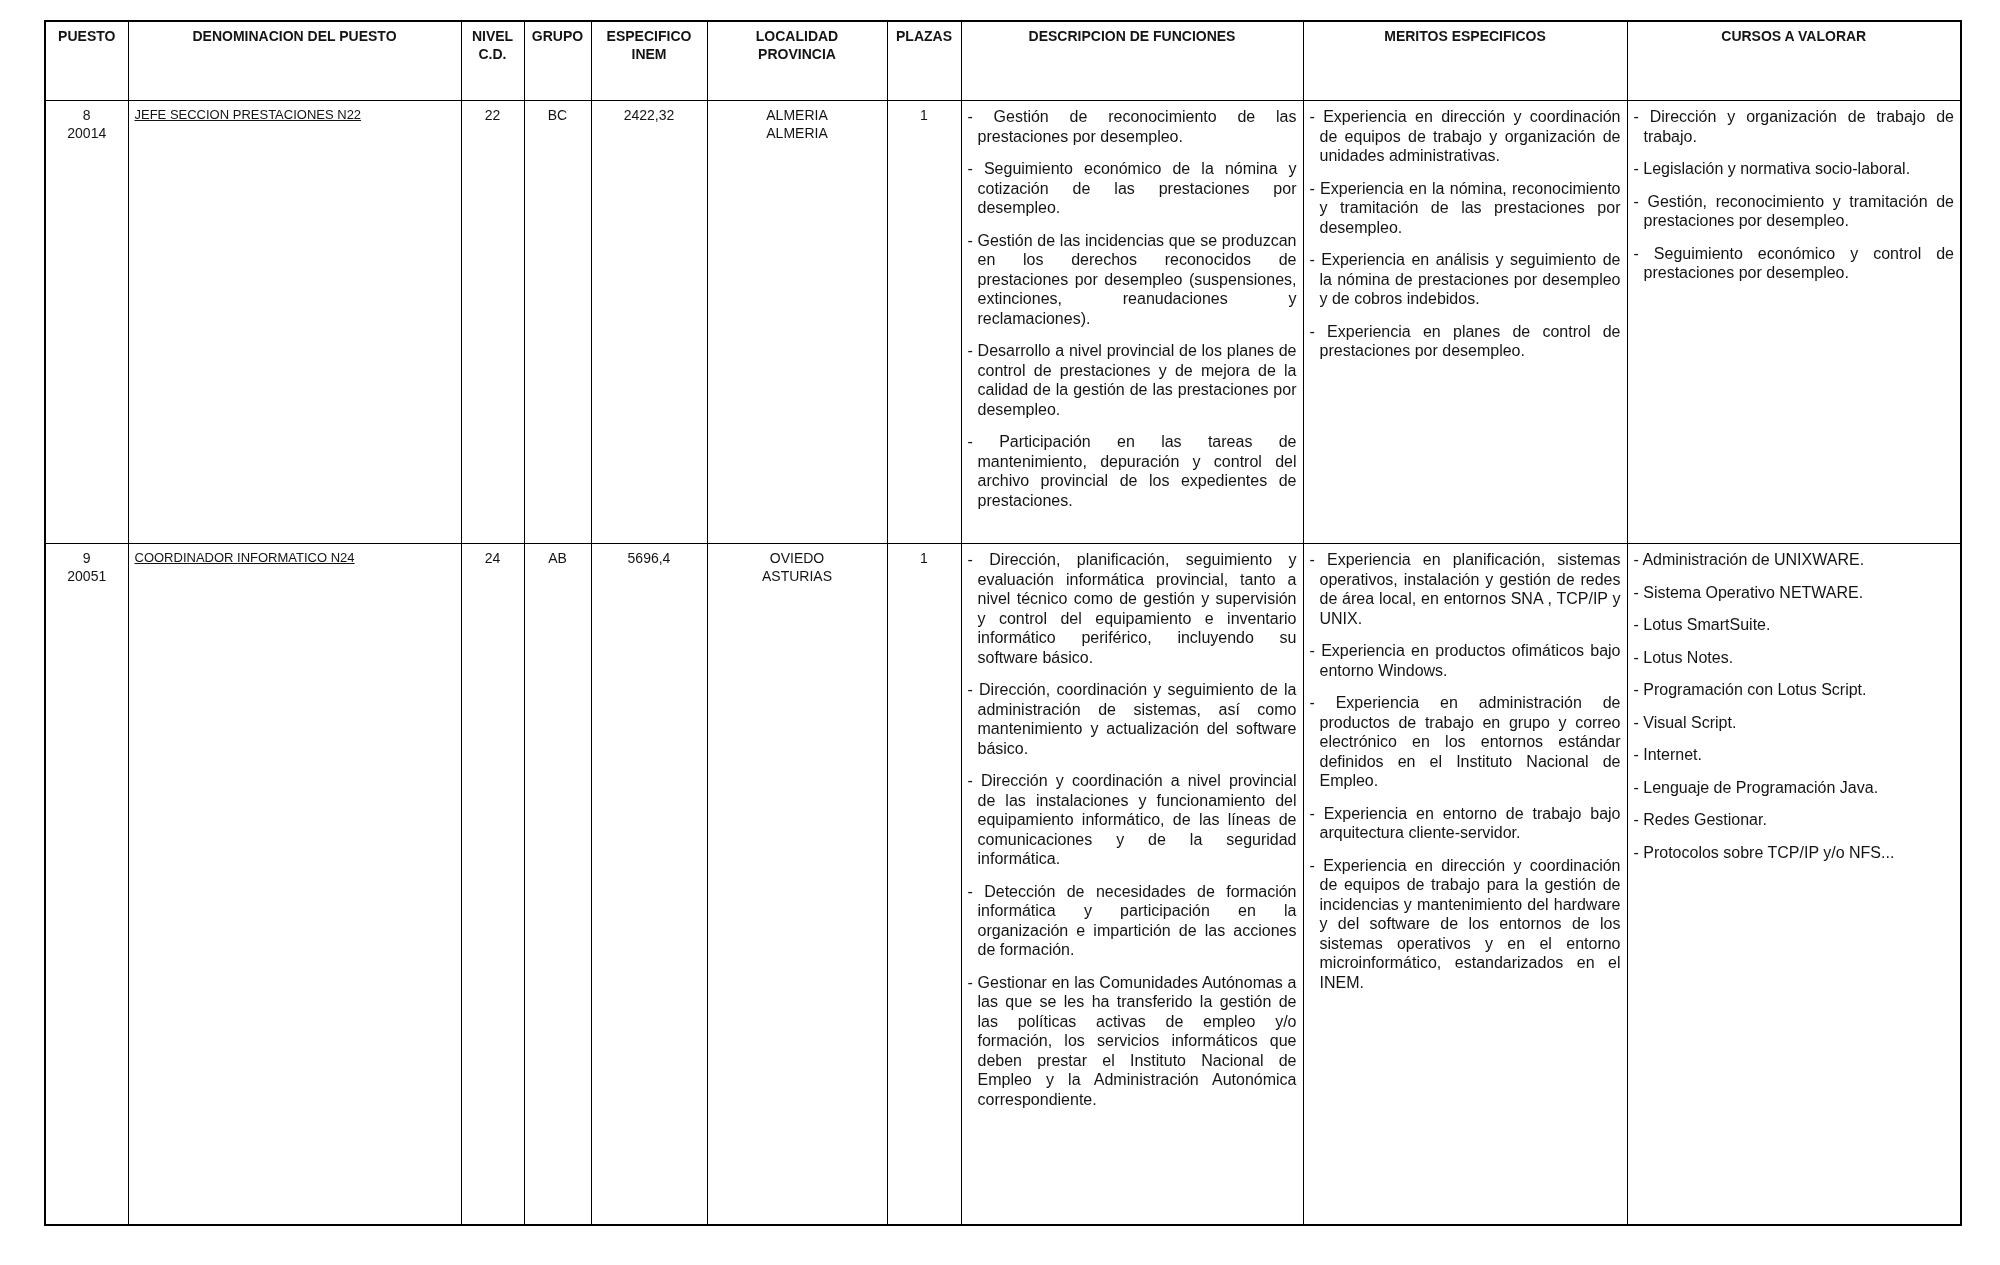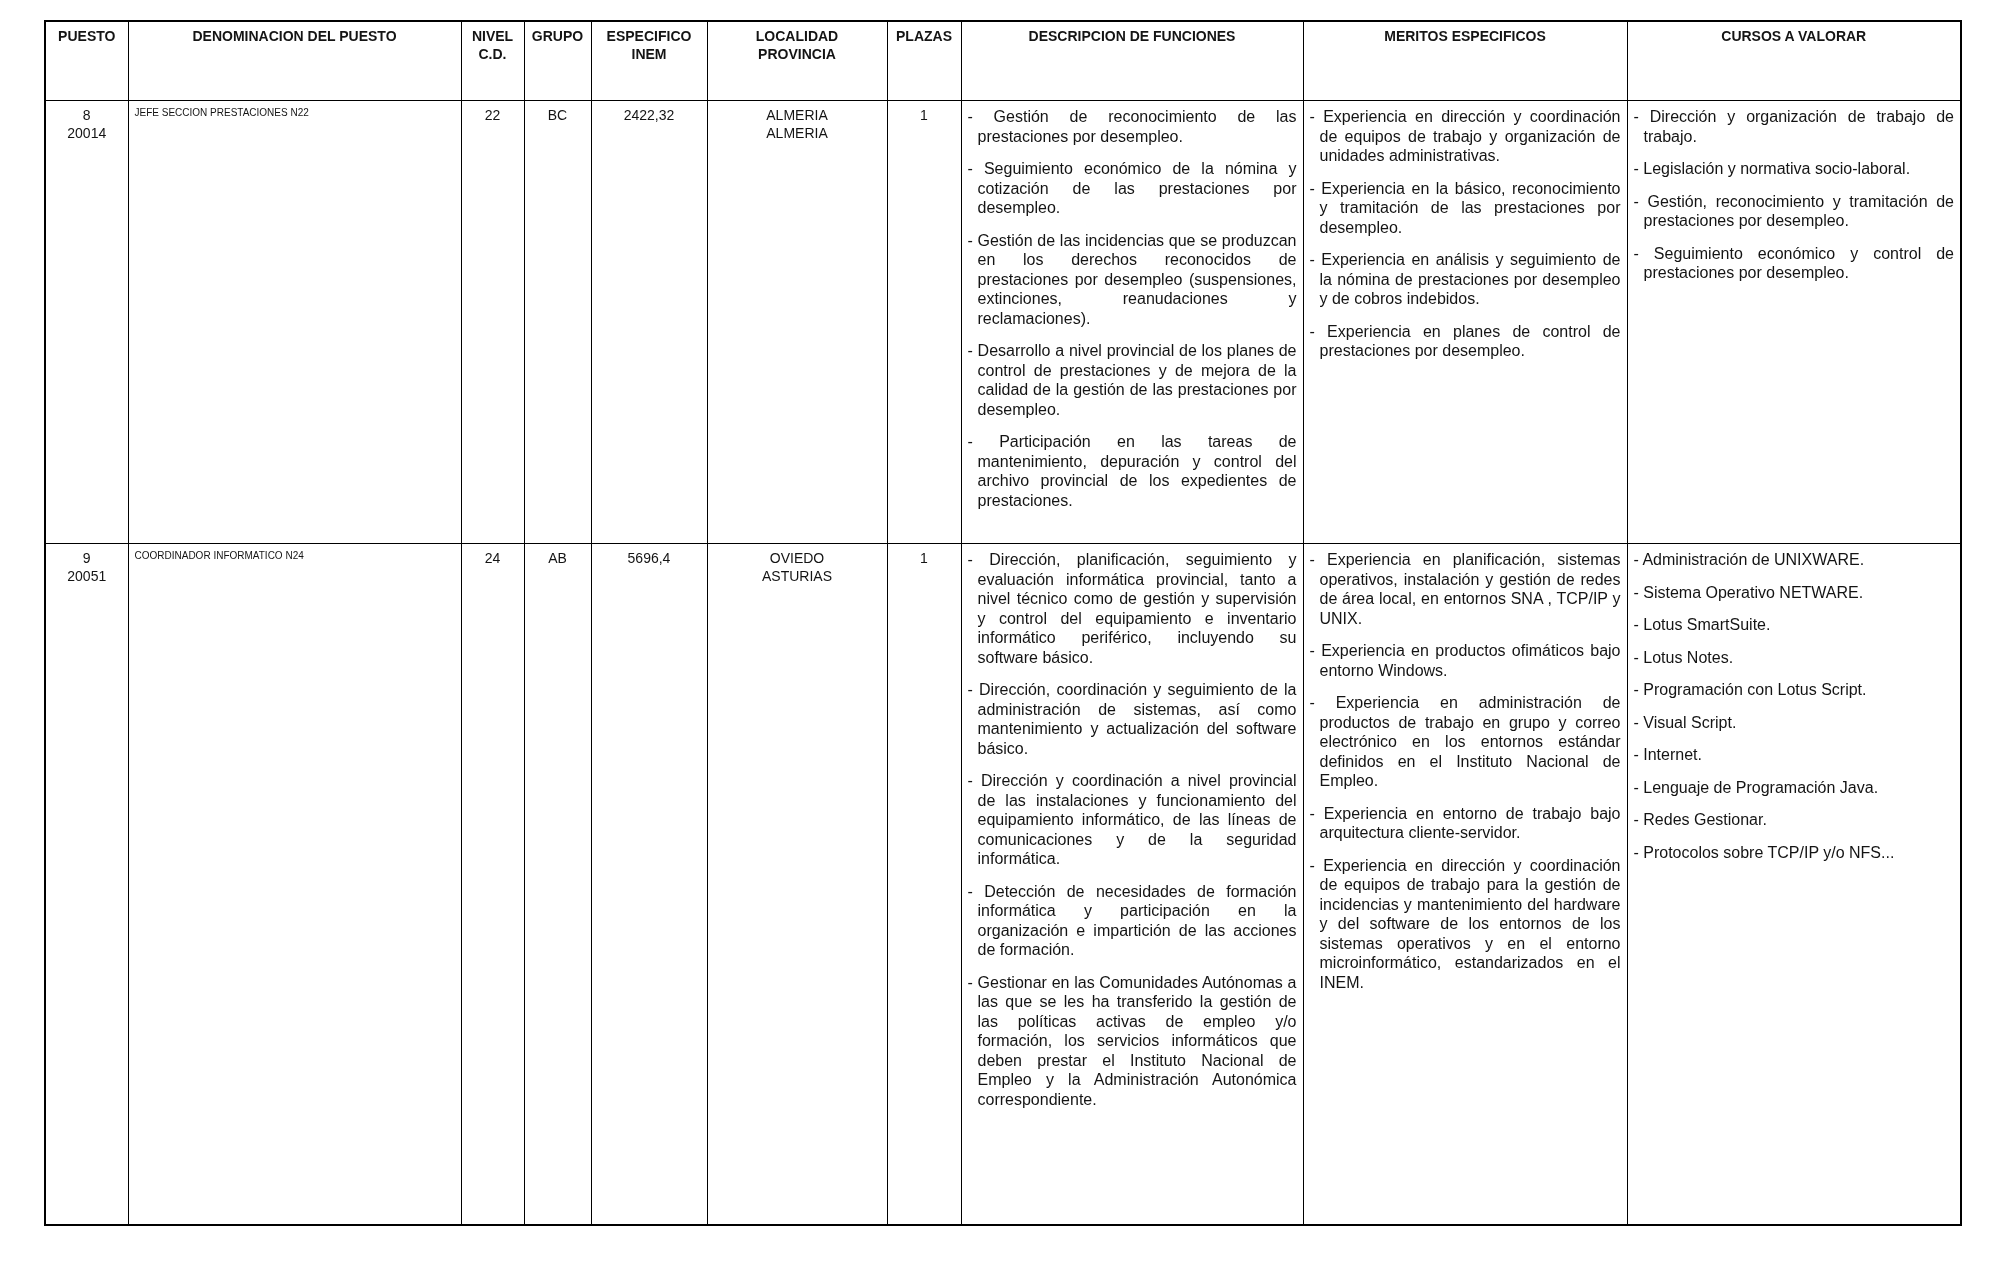--- a/index.html
+++ b/index.html
@@ -34,21 +34,21 @@
     height: 66px;
     white-space: pre-line;
     line-height: 1.25;
     padding-top: 7px;
   }
   tbody td { font-size: 16px; line-height: 1.25; }
   tr.row-1 td { height: 430px; }
   tr.row-2 td { height: 668px; }
   .center { text-align: center; }
   .preline { white-space: pre-line; }
-  .denom { font-size: 10px; padding-left: 4px; }
+  .denom { font-size: 13px; padding-left: 4px; text-decoration: underline; }
   .num { font-size: 14px; }
   .bullets { padding: 8px 7px 6px 7px; }
   .bullets .bullet {
     margin: 0 0 13px 0;
     padding-left: 10px;
     text-indent: -10px;
     text-align: justify;
     line-height: 1.22;
   }
 </style>
@@ -99,21 +99,21 @@
         <td class="center num">1</td>
         <td class="bullets">
             <div class="bullet">- Gestión de reconocimiento de las prestaciones por desempleo.</div>
             <div class="bullet">- Seguimiento económico de la nómina y cotización de las prestaciones por desempleo.</div>
             <div class="bullet">- Gestión de las incidencias que se produzcan en los derechos reconocidos de prestaciones por desempleo (suspensiones, extinciones, reanudaciones y reclamaciones).</div>
             <div class="bullet">- Desarrollo a nivel provincial de los planes de control de prestaciones y de mejora de la calidad de la gestión de las prestaciones por desempleo.</div>
             <div class="bullet">- Participación en las tareas de mantenimiento, depuración y control del archivo provincial de los expedientes de prestaciones.</div>
           </td>
         <td class="bullets">
             <div class="bullet">- Experiencia en dirección y coordinación de equipos de trabajo y organización de unidades administrativas.</div>
-            <div class="bullet">- Experiencia en la básico, reconocimiento y tramitación de las prestaciones por desempleo.</div>
+            <div class="bullet">- Experiencia en la nómina, reconocimiento y tramitación de las prestaciones por desempleo.</div>
             <div class="bullet">- Experiencia en análisis y seguimiento de la nómina de prestaciones por desempleo y de cobros indebidos.</div>
             <div class="bullet">- Experiencia en planes de control de prestaciones por desempleo.</div>
           </td>
         <td class="bullets">
             <div class="bullet">- Dirección y organización de trabajo de trabajo.</div>
             <div class="bullet">- Legislación y normativa socio-laboral.</div>
             <div class="bullet">- Gestión, reconocimiento y tramitación de prestaciones por desempleo.</div>
             <div class="bullet">- Seguimiento económico y control de prestaciones por desempleo.</div>
           </td>
       </tr>

